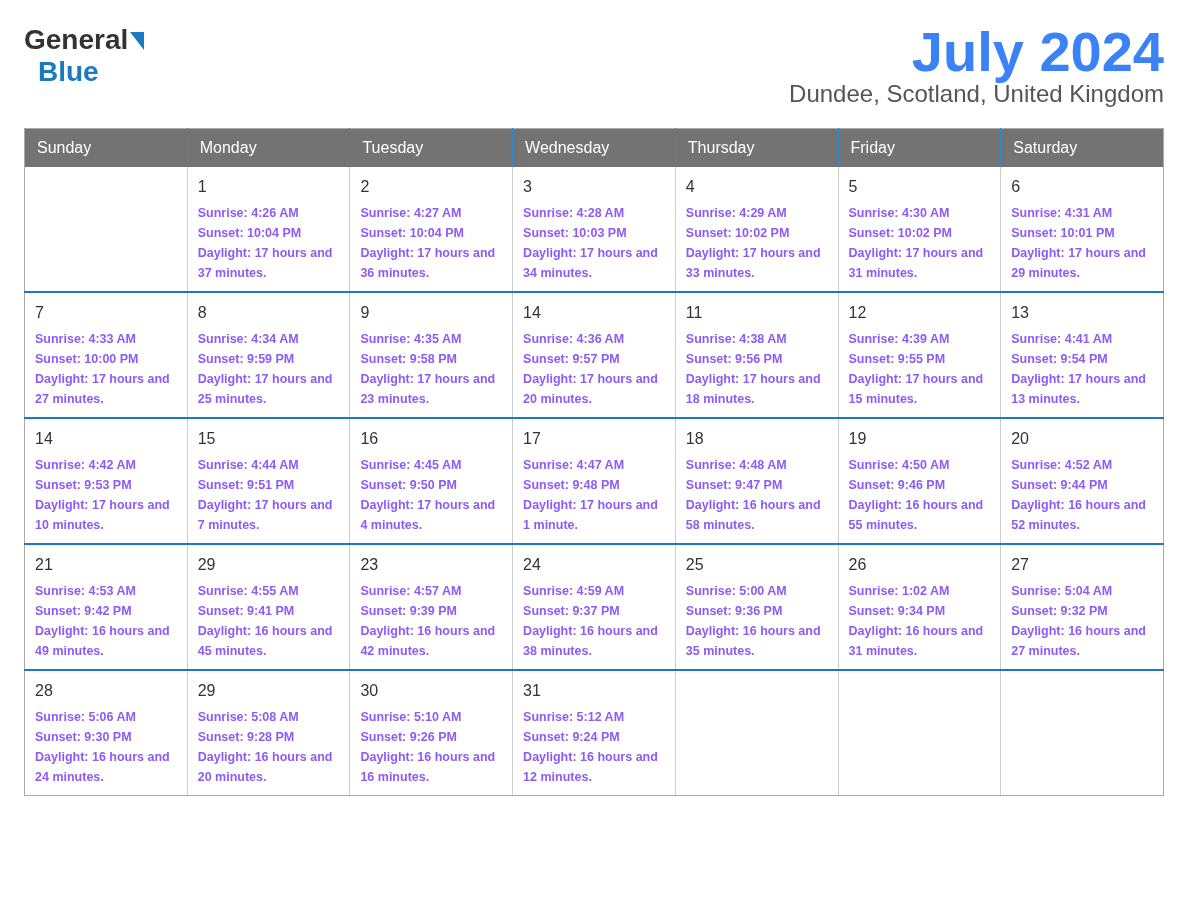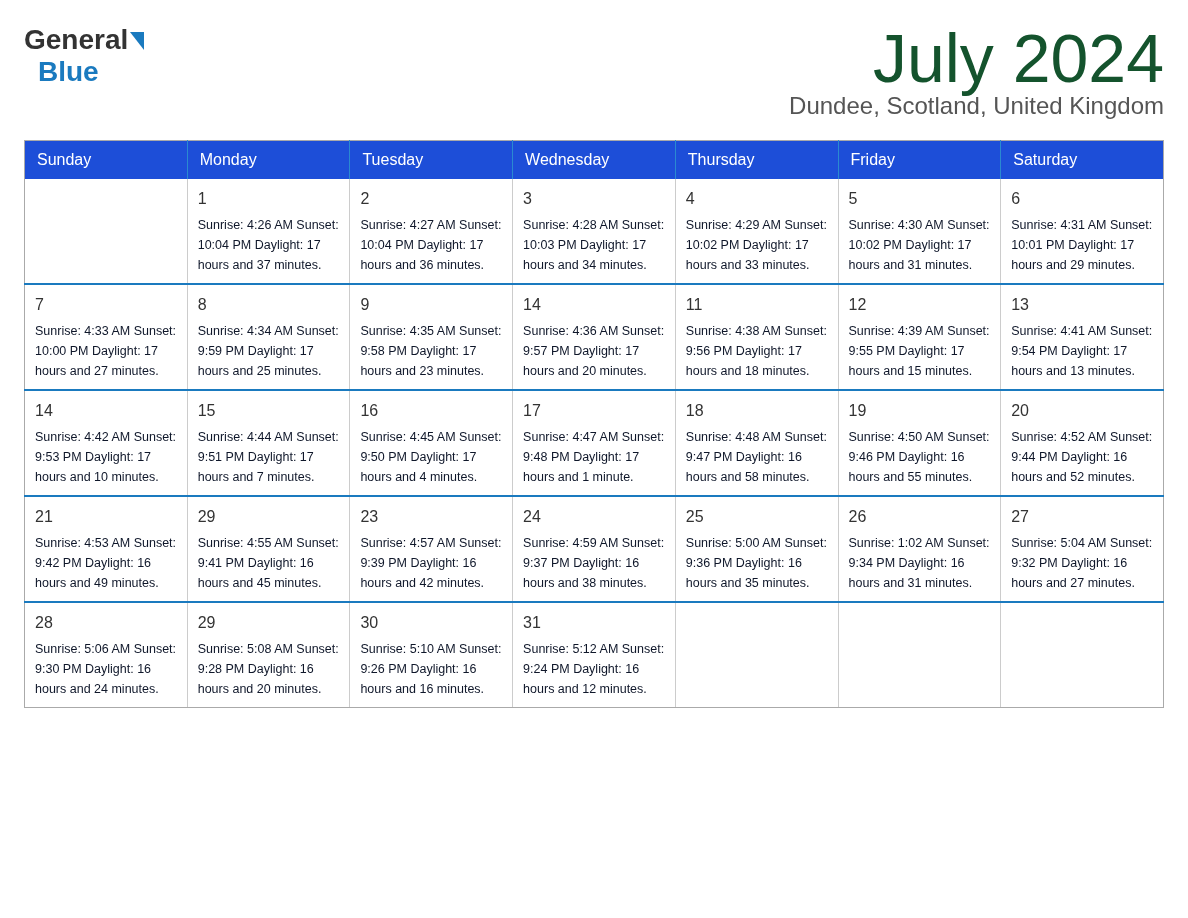--- a/index.html
+++ b/index.html
@@ -41,36 +41,36 @@
     .logo-blue {
       color: #1a7abf;
       font-size: 28px;
       font-weight: bold;
       margin-left: 12px;
     }
     .title-section {
       text-align: right;
     }
     .month-title {
-      font-size: 68px;
-      font-weight: normal;
-      color: #14532d;
+      font-size: 56px;
+      font-weight: bold;
+      color: #3b82f6;
       line-height: 1;
     }
     .location {
       font-size: 24px;
       color: #555;
     }
     .calendar {
       width: 100%;
       border-collapse: collapse;
       border: 1px solid #aaa;
     }
     .calendar th {
-      background-color: #1d4ed8;
+      background-color: #737373;
       color: white;
       padding: 10px 12px;
       text-align: left;
       font-size: 16px;
       font-weight: normal;
       border-right: 1px solid #2a8ad0;
     }
     .calendar th:last-child { border-right: none; }
     .calendar td {
       vertical-align: top;
@@ -86,22 +86,23 @@
     .calendar td:last-child { border-right: none; }
     .calendar tr:last-child td { border-bottom: 1px solid #aaa; }
     .day-number {
       font-size: 16px;
       font-weight: normal;
       display: block;
       margin-bottom: 4px;
     }
     .day-info {
       font-size: 12.5px;
-      color: #0f172a;
+      color: #8b5cf6;
       line-height: 1.6;
+      font-weight: bold;
     }
     .empty-cell { background: #fff; }
   </style>
 </head>
 <body>
 
 <div class="header">
   <div class="logo">
     <div class="logo-text">
       <span class="logo-general">General</span>

